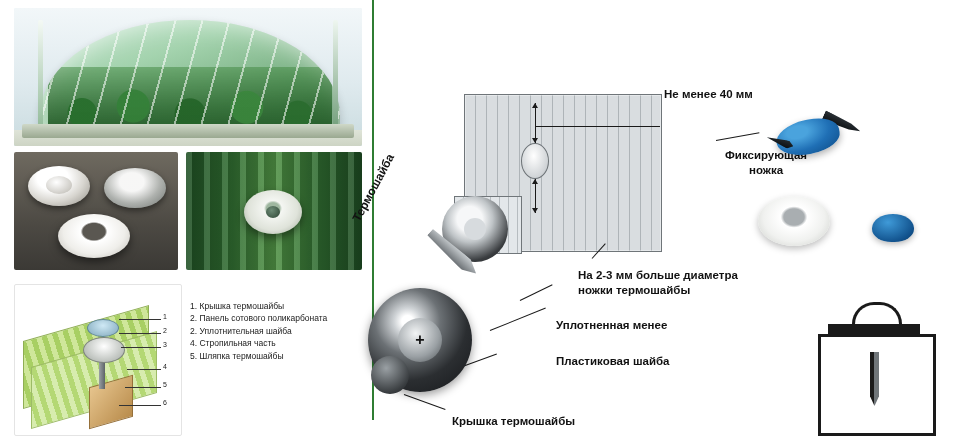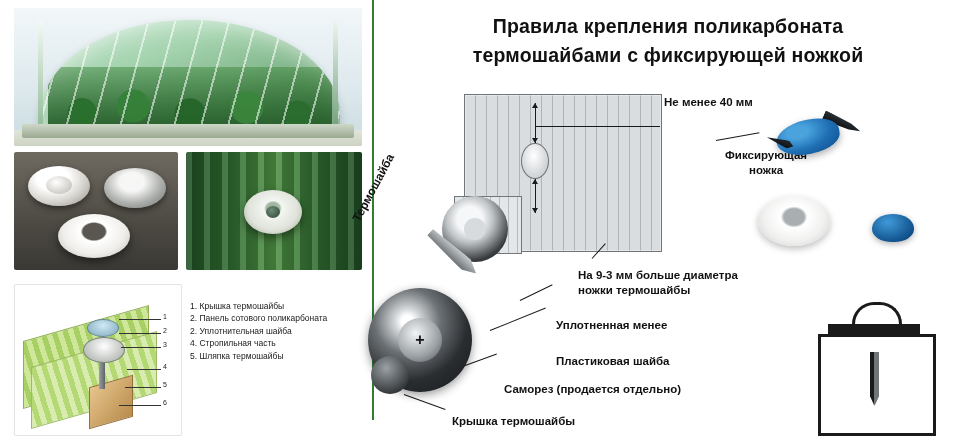--- a/index.html
+++ b/index.html
@@ -530,48 +530,43 @@
       <ol>
         <li>1. Крышка термошайбы</li>
         <li>2. Панель сотового поликарбоната</li>
         <li>2. Уплотнительная шайба</li>
         <li>4. Стропильная часть</li>
         <li>5. Шляпка термошайбы</li>
       </ol>
     </div>
   </div>
 
-  <div class="title">
-    <div>Правила  крепления  поликарбоната</div>
-    <div>термошайбами с фиксирующей ножкой</div>
-  </div>
 
   <div class="pc-sheet">
     <div class="pc-hole"></div>
     <div class="arrow-v" style="left:70px; top:8px; height:40px;"></div>
     <div class="arrow-v" style="left:70px; top:84px; height:34px;"></div>
   </div>
   <div class="pc-sheet-front"></div>
 
   <div class="callout-line" style="left:536px; top:126px; width:124px;"></div>
   <div class="callout-line" style="left:592px; top:258px; width:20px; transform:rotate(-48deg);"></div>
   <div class="callout-line" style="left:520px; top:300px; width:36px; transform:rotate(-26deg);"></div>
   <div class="callout-line" style="left:490px; top:330px; width:60px; transform:rotate(-22deg);"></div>
   <div class="callout-line" style="left:446px; top:372px; width:54px; transform:rotate(-20deg);"></div>
   <div class="callout-line" style="left:404px; top:394px; width:44px; transform:rotate(20deg);"></div>
   <div class="callout-line" style="left:716px; top:140px; width:44px; transform:rotate(-10deg);"></div>
 
-  <div class="lbl" style="left:664px; top:95px;">Не менее 40 мм</div>
+  <div class="lbl" style="left:664px; top:87px;">Не менее 40 мм</div>
   <div class="lbl" style="left:708px; top:148px; text-align:center; width:116px;">Фиксирующая
 ножка</div>
-  <div class="lbl" style="left:578px; top:268px;">На 9-3 мм больше диаметра
+  <div class="lbl" style="left:578px; top:268px;">На 2-3 мм больше диаметра
 ножки термошайбы</div>
   <div class="lbl" style="left:556px; top:318px;">Уплотненная менее</div>
   <div class="lbl" style="left:556px; top:354px;">Пластиковая шайба</div>
-  <div class="lbl" style="left:504px; top:382px;">Саморез (продается отдельно)</div>
   <div class="lbl" style="left:452px; top:414px;">Крышка термошайбы</div>
 
   <div class="tw-label-rot">Термошайба</div>
   <div class="tw-ring">
     <div class="tw-ring-hole"></div>
   </div>
   <div class="tw-screw"></div>
   <div class="tw-big">
     <div class="tw-big-core"></div>
     <div class="tw-plus">+</div>

